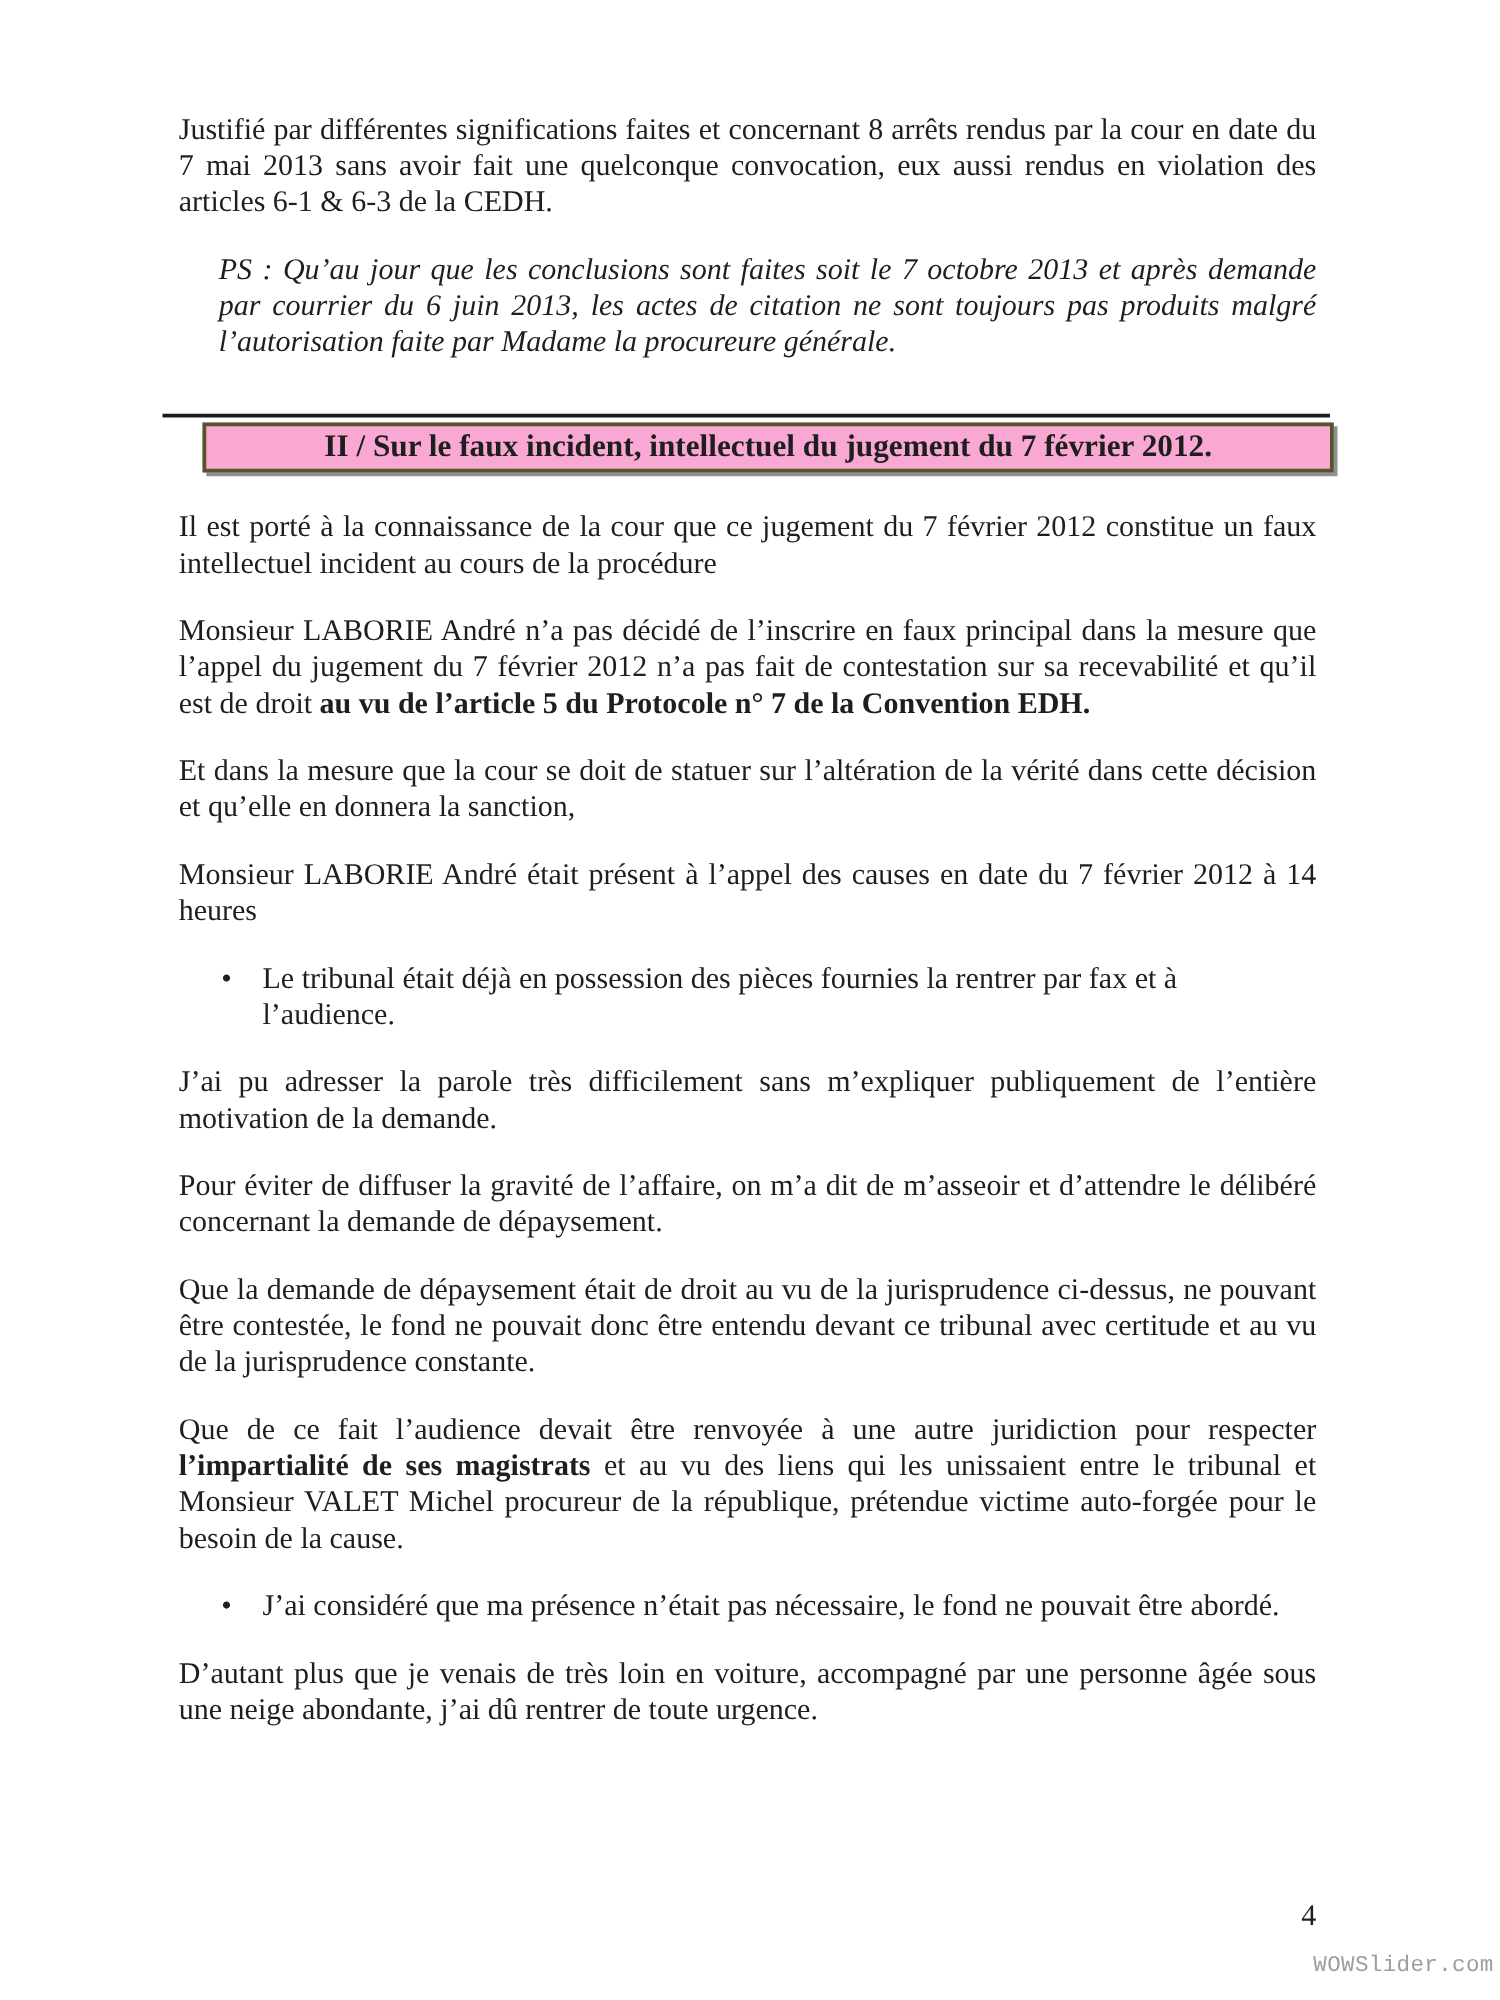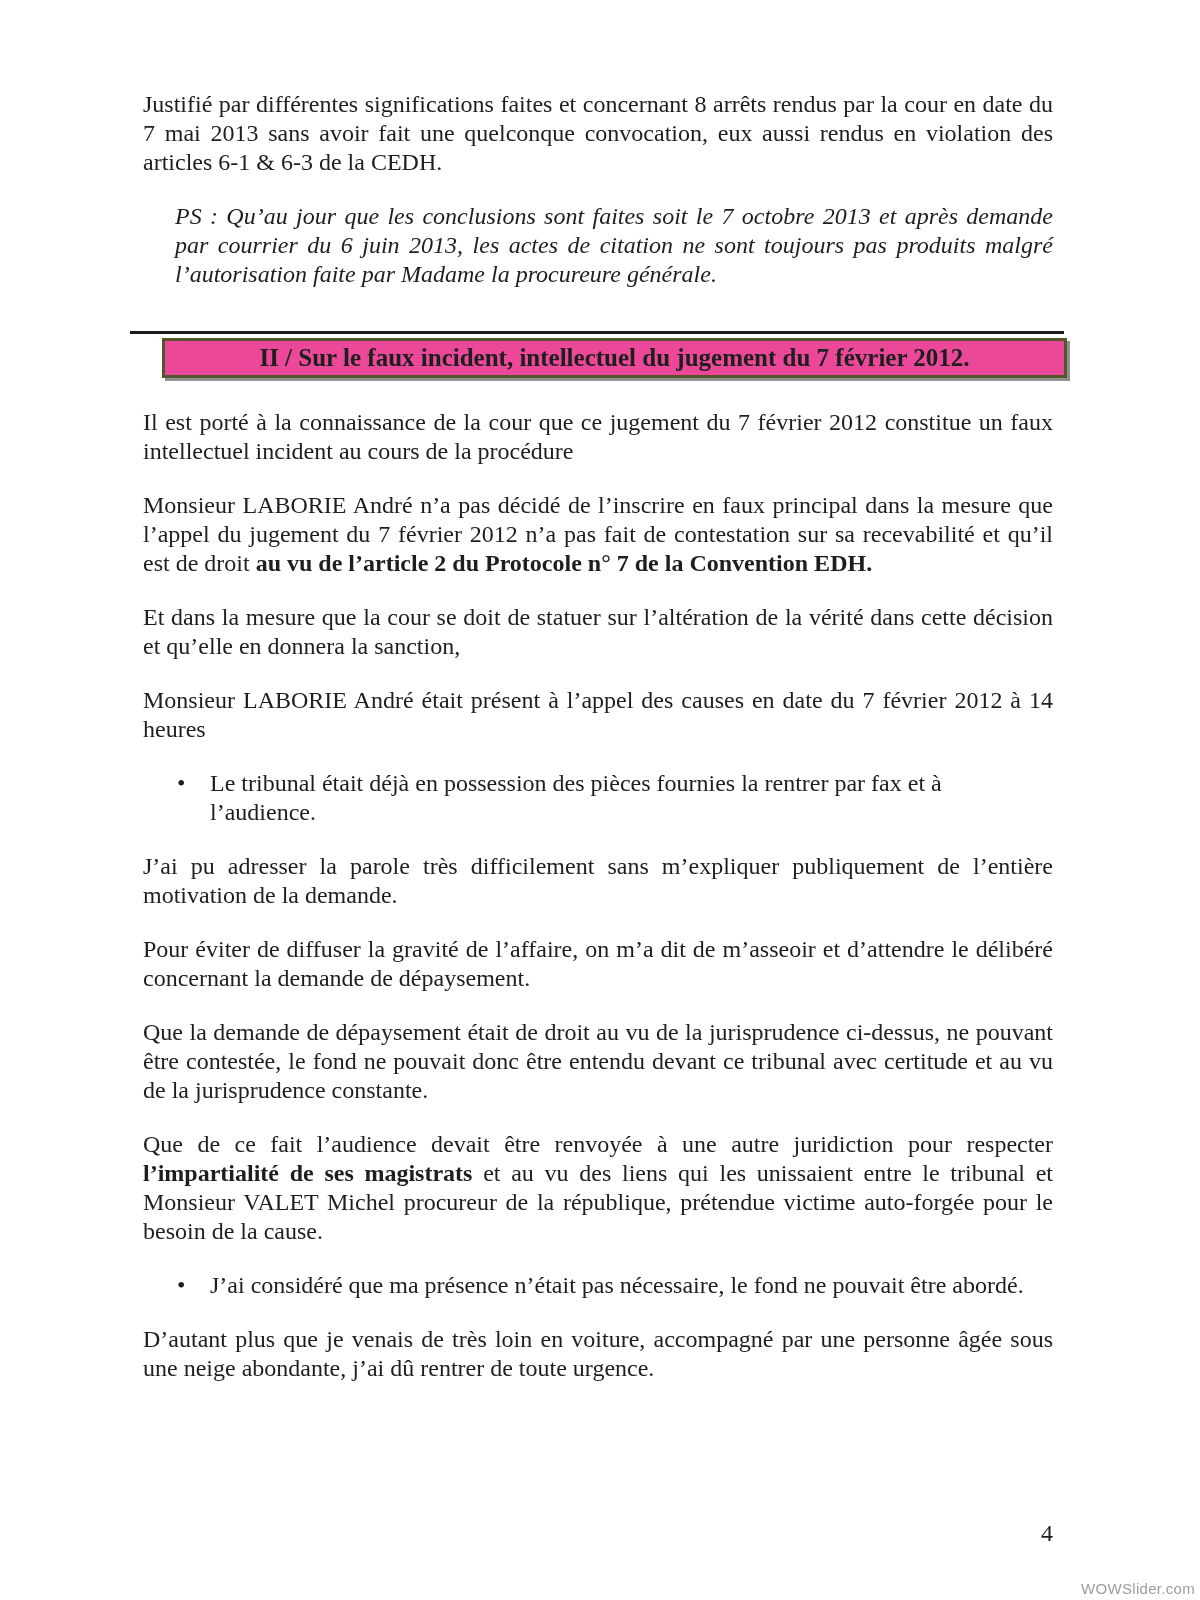--- a/index.html
+++ b/index.html
@@ -76,40 +76,40 @@
   .page-number {
     position: absolute;
     top: 1520px;
     right: 147px;
     font-size: 24px;
     color: #1e1e1e;
   }
   .watermark {
     position: absolute;
     right: 5px;
-    bottom: 3px;
-    font-family: Liberation Sans, sans-serif;
-    font-size: 15px;
+    bottom: 17px;
+    font-family: Liberation Mono, monospace;
+    font-size: 18px;
     color: #9d9d9d;
     letter-spacing: 0.3px;
   }
 </style>
 </head>
 <body>
 
 <div class="page">
   <div class="content" id="doc-content">
       <p class="para"><span>Justifié  par différentes significations faites et concernant 8 arrêts rendus par la cour en date du 7 mai 2013 sans avoir fait une quelconque convocation, eux aussi rendus en violation des articles 6-1 &amp; 6-3 de la CEDH.</span></p>
       <p class="para italic"><span class="run-italic">PS : Qu’au jour que les conclusions sont faites soit le 7 octobre 2013 et après demande par courrier du 6 juin 2013, les actes de citation ne sont toujours pas produits malgré l’autorisation faite par Madame la procureure générale.</span></p>
       <div class="heading-wrap">
         <div class="heading-topline"></div>
-        <div class="heading-box" style="background: #ec4899; margin-left: 32px;"><span class="run-bold">II  / Sur le  faux incident, intellectuel du jugement du 7 février 2012.</span></div>
+        <div class="heading-box" style="background: #f9a8d4; margin-left: 32px;"><span class="run-bold">II  / Sur le  faux incident, intellectuel du jugement du 7 février 2012.</span></div>
       </div>
       <p class="para"><span>Il est porté à la connaissance de la cour que ce jugement du 7 février 2012 constitue un faux intellectuel incident au cours de la procédure</span></p>
-      <p class="para"><span>Monsieur LABORIE André n’a pas décidé de l’inscrire en faux principal  dans la mesure que l’appel du jugement du 7 février 2012 n’a pas fait de contestation sur sa recevabilité et qu’il est de droit </span><span class="run-bold">au vu de l’article 2 du Protocole n° 7 de la Convention EDH.</span></p>
+      <p class="para"><span>Monsieur LABORIE André n’a pas décidé de l’inscrire en faux principal  dans la mesure que l’appel du jugement du 7 février 2012 n’a pas fait de contestation sur sa recevabilité et qu’il est de droit </span><span class="run-bold">au vu de l’article 5 du Protocole n° 7 de la Convention EDH.</span></p>
       <p class="para"><span>Et dans la mesure que la cour se doit de statuer sur l’altération de la vérité dans cette décision et qu’elle en donnera la sanction,</span></p>
       <p class="para"><span>Monsieur LABORIE André était présent à l’appel des causes en date du 7 février 2012 à 14 heures</span></p>
       <div class="bullet">
         <span class="bullet-marker">•</span>
         <span class="bullet-text"><span>Le tribunal était déjà en possession des pièces fournies la rentrer par fax et à l’audience.</span></span>
       </div>
       <p class="para"><span>J’ai pu adresser la parole très difficilement sans m’expliquer publiquement de l’entière motivation de la demande.</span></p>
       <p class="para"><span>Pour éviter de diffuser la gravité de l’affaire, on m’a dit de m’asseoir et d’attendre le délibéré concernant  la demande de dépaysement.</span></p>
       <p class="para"><span>Que la demande de dépaysement était de droit au vu de la jurisprudence ci-dessus, ne pouvant être contestée, le fond ne pouvait donc être entendu devant ce tribunal avec certitude et au vu de la jurisprudence constante.</span></p>
       <p class="para"><span>Que de ce fait l’audience devait être renvoyée à une autre juridiction pour respecter </span><span class="run-bold">l’impartialité de ses magistrats</span><span> et au vu des liens qui les unissaient entre le tribunal et Monsieur VALET Michel procureur de la république, prétendue victime auto-forgée pour le besoin de la cause.</span></p>

